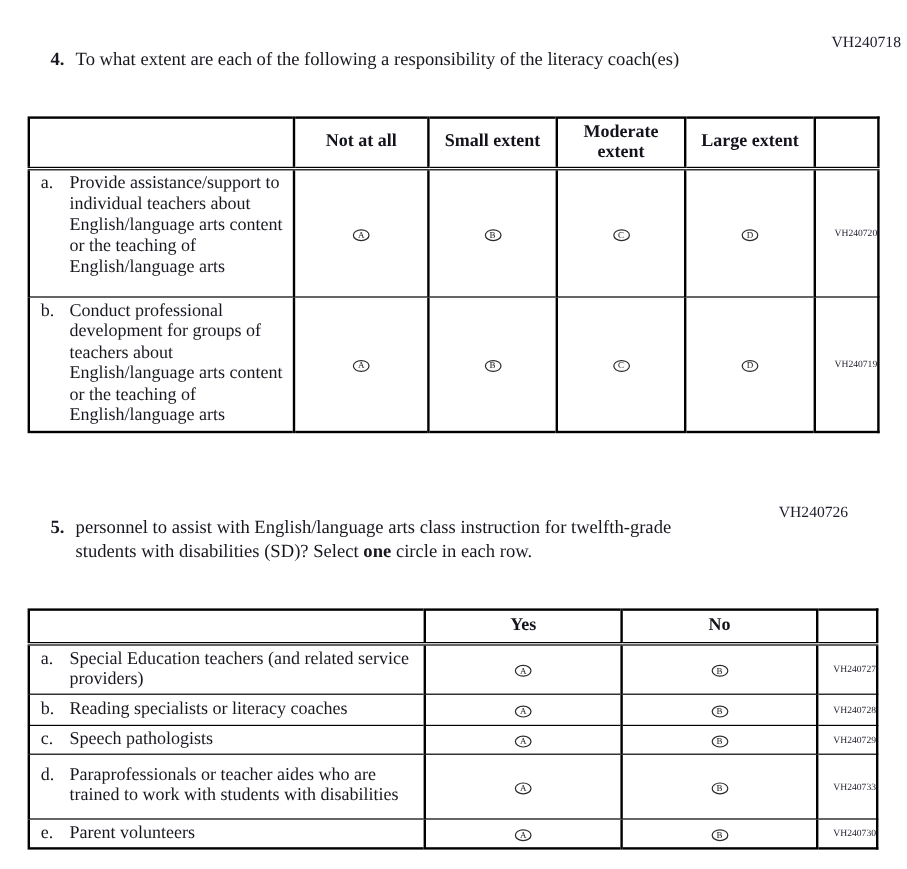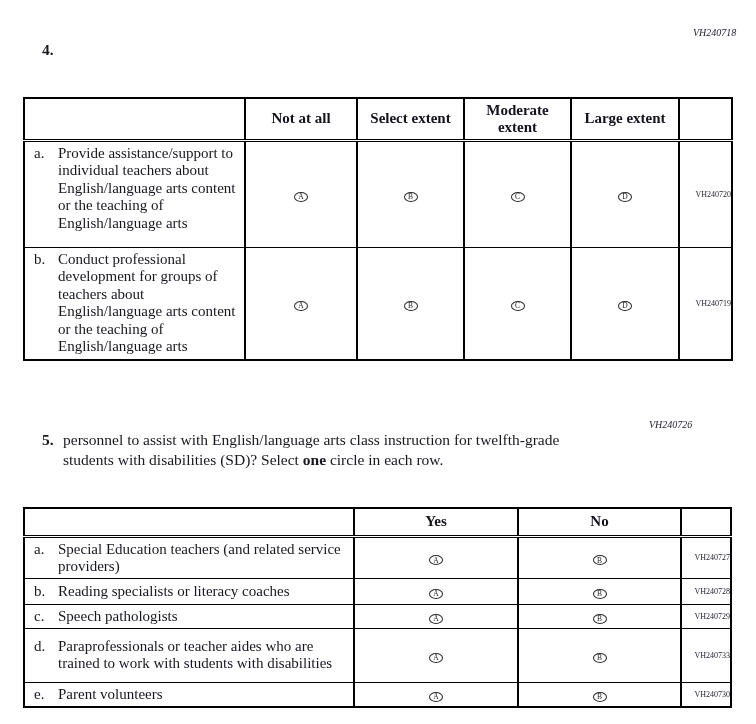--- a/index.html
+++ b/index.html
@@ -2,23 +2,22 @@
 <html><head>
 <meta charset="utf-8">
 <style>
   html,body{margin:0;padding:0;background:#fff;}
   #page{
     position:relative;width:756px;height:724px;background:#ffffff;
     font-family:"Liberation Serif","DejaVu Serif",serif;color:#141414;
     overflow:hidden;
   }
   .qcode{
-    position:absolute;font-size:10px;letter-spacing:0px;color:#1c1c2a;
+    position:absolute;font-size:13px;letter-spacing:0px;color:#1c1c2a;
     font-family:"Liberation Serif",serif;
-    font-style:italic;
   }
   #code-q4{left:693px;top:27px;}
   #code-q5{left:649px;top:419px;}
   .question{
     position:absolute;display:grid;grid-template-columns:21px 1fr;
     font-size:15.5px;line-height:20px;color:#17171f;
   }
   #q4{left:42px;top:40px;width:620px;}
   #q5{left:42px;top:430px;width:620px;}
   .qnum{font-weight:bold;}
@@ -59,37 +58,38 @@
 </head>
 <body>
 
 <div id="page">
 
   <span class="qcode" id="code-q4">VH240718</span>
 
   <div class="question" id="q4">
     <span class="qnum">4.</span>
     <div>
+      <div class="qline">To what extent are each of the following a responsibility of the literacy coach(es)</div>
     </div>
   </div>
 
   <table id="table1">
     <colgroup>
       <col style="width:221px">
         <col style="width:112px">
         <col style="width:107px">
       <col style="width:107px">
         <col style="width:108px">
         <col style="width:53px">
     </colgroup>
     <thead>
       <tr style="height:42px">
         <th></th>
         <th>Not at all</th>
-        <th>Select extent</th>
+        <th>Small extent</th>
         <th style="padding:0 14px">Moderate extent</th>
         <th>Large extent</th>
         <th></th>
       </tr>
     </thead>
     <tbody>
       <tr style="height:107px">
         <td class="label-cell">
           <div class="stem">
             <span>a.</span>

